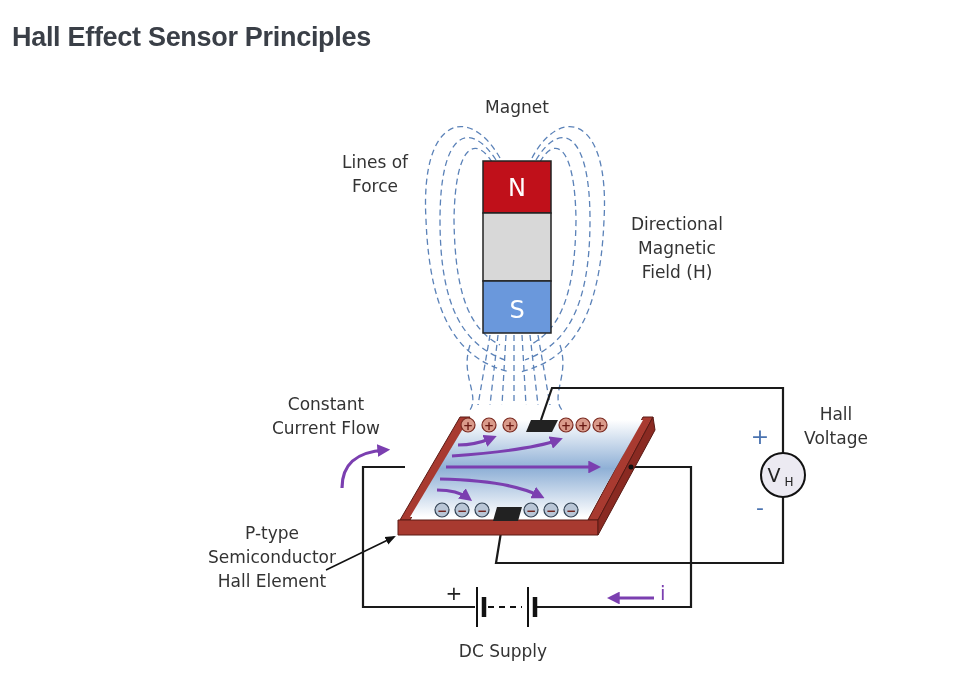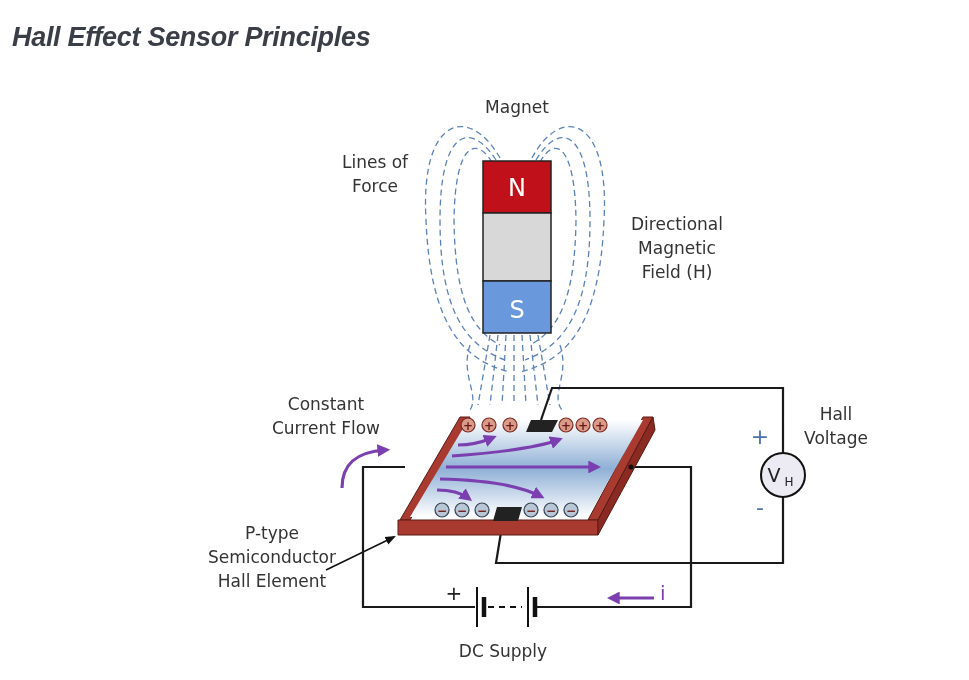--- a/index.html
+++ b/index.html
@@ -1,20 +1,20 @@
 <!DOCTYPE html>
 <html><head>
   <meta charset="utf-8">
   <style>
     html, body { margin: 0; padding: 0; background: #ffffff; }
     body { width: 969px; height: 680px; position: relative; overflow: hidden; }
     .page-title {
       position: absolute; left: 12px; top: 22px; margin: 0;
       font-family: "Liberation Sans", sans-serif; font-weight: bold;
-      font-size: 27px; color: #3a3f47; letter-spacing: -0.3px; font-style: italic;
+      font-size: 27px; color: #3a3f47; letter-spacing: -0.3px;
     }
     #diagram { position: absolute; left: 0; top: 0; width: 969px; height: 680px; }
     .lbl { font-family: "DejaVu Sans", sans-serif; font-size: 17px; fill: #333333; }
     .pole { font-family: "DejaVu Sans", sans-serif; font-size: 24px; fill: #ffffff; }
     .sign { font-family: "DejaVu Sans", sans-serif; font-size: 22px; }
     .field { fill: none; stroke: #5b82b8; stroke-width: 1.3; stroke-dasharray: 6 4; }
     .wire { fill: none; stroke: #1a1a1a; stroke-width: 2.2; }
     .flow { fill: none; stroke: #7b3fb0; stroke-width: 3.2; }
   </style>
 </head>

